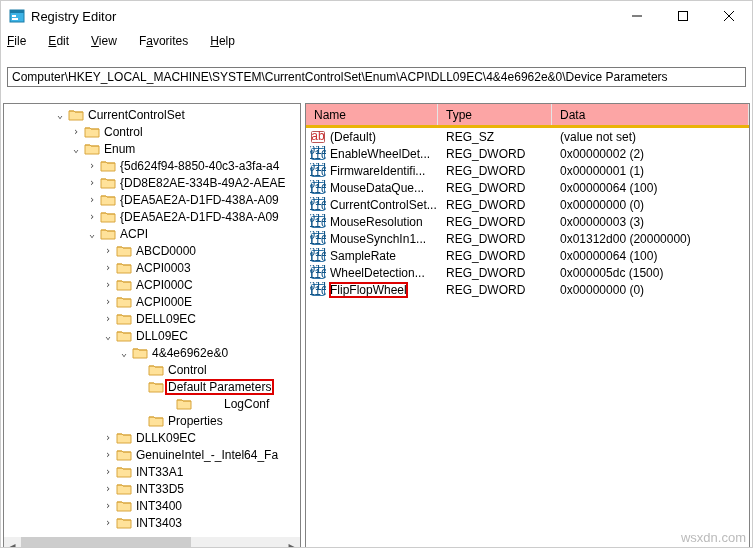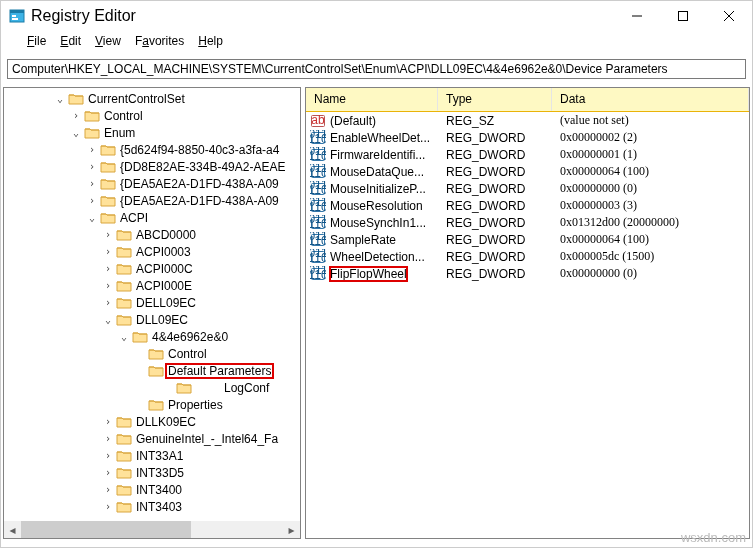--- a/index.html
+++ b/index.html
@@ -1,61 +1,61 @@
 <!DOCTYPE html>
 <html><head>
 <meta charset="utf-8">
 <style>
 * { box-sizing: border-box; margin: 0; padding: 0; font-family: 'Segoe UI', Tahoma, sans-serif; font-size: 12px; }
 body { background: #fff; width: 753px; height: 548px; overflow: hidden; border: 1px solid #ccc; position: relative; }
 
 
 .titlebar { height: 30px; display: flex; align-items: center; padding: 0 0 0 8px; background: #fff; }
 .titlebar .app-icon { width: 16px; height: 16px; margin-right: 6px; }
-.titlebar .title { flex: 1; font-size: 16px; }
+.titlebar .title { flex: 1; font-size: 13px; }
 .winbtns { display: flex; }
 .winbtn { width: 46px; height: 30px; display: flex; align-items: center; justify-content: center; }
 
 
-.menubar { height: 20px; display: flex; align-items: center; padding: 0 20px; gap: 2px; }
+.menubar { height: 20px; display: flex; align-items: center; padding: 0 0; gap: 10px; }
 .menuitem { padding: 2px 6px; cursor: default; }
 .menuitem .ul { text-decoration: underline; }
 
 
-.addressbar { margin: 8px 6px; border: 1px solid #7a7a7a; padding: 2px 4px; font-size: 12px; height: 20px; display: flex; align-items: center; }
+.addressbar { margin: 16px 6px; border: 1px solid #7a7a7a; padding: 2px 4px; font-size: 12px; height: 20px; display: flex; align-items: center; }
 
 
 .main { display: flex; height: calc(100% - 30px - 20px - 28px - 16px); }
 .treepane { width: 298px; border: 1px solid #828282; margin: 0 0 0 2px; overflow: hidden; position: relative; }
 .treepane-inner { overflow-x: auto; overflow-y: auto; height: 100%; padding: 2px 0; }
 .splitter { width: 4px; cursor: ew-resize; }
 .listpane { flex: 1; border: 1px solid #828282; margin: 0 2px 0 0; overflow: auto; display: flex; flex-direction: column; }
 
 
 .node { white-space: nowrap; }
 .noderow { display: flex; align-items: center; height: 17px; }
 .twisty { width: 16px; text-align: center; color: #404040; font-size: 10px; font-family: monospace; user-select: none; display: inline-block; }
 .twisty.empty { color: transparent; }
 .folder-icon { width: 16px; height: 14px; margin-right: 2px; display: inline-flex; align-items: center; justify-content: center; }
 .label { padding: 0 2px; }
 .node.selected > .noderow .label { outline: 2px solid #d00; outline-offset: -1px; }
 .hl-new { outline: 2px solid #d00; outline-offset: -1px; }
 
 
-.listheader { display: flex; border-bottom: 1px solid #eab308; background: #fef9c3; height: 24px; }
+.listheader { display: flex; border-bottom: 3px solid #eab308; background: #fca5a5; height: 24px; }
 .colh { padding: 4px 8px; border-right: 1px solid #e5e5e5; font-weight: 400; }
 .col-name { width: 132px; }
 .col-type { width: 114px; }
 .col-data { flex: 1; }
 .rows { }
 .row { display: flex; align-items: center; height: 17px; }
 .cell { padding: 0 8px; overflow: hidden; text-overflow: ellipsis; white-space: nowrap; }
 .cell-name { width: 132px; display: flex; align-items: center; gap: 4px; padding-left: 4px; }
 .cell-type { width: 114px; }
-.cell-data { flex: 1; font-family: Liberation Serif, serif; }
+.cell-data { flex: 1; }
 .val-icon { width: 16px; height: 16px; display: inline-flex; align-items: center; justify-content: flex-end; flex-shrink: 0; }
 
 
 .hscroll { position: absolute; bottom: 0; left: 0; right: 0; height: 17px; background: #f0f0f0; display: flex; align-items: center; }
 .hscroll .track { flex: 1; position: relative; height: 17px; }
 .hscroll .thumb { position: absolute; left: 0; width: 65%; top: 0; bottom: 0; background: #cdcdcd; }
 .hscroll .arrow { width: 17px; height: 17px; display: flex; align-items: center; justify-content: center; color: #606060; }
 
 
 .watermark { position: absolute; bottom: 2px; right: 6px; color: #bbb; font-size: 13px; }
@@ -484,21 +484,21 @@
         </div>
         <div class="row">
           <div class="cell cell-name">
             <span class="val-icon">
               <svg width="16" height="16" viewBox="0 0 16 16">
                 <rect x="1.5" y="2.5" width="13" height="11" rx="1" fill="#fff" stroke="#37a"></rect>
                 <text x="8" y="8" font-size="5" text-anchor="middle" fill="#158" font-family="Tahoma">011</text>
                 <text x="8" y="13" font-size="5" text-anchor="middle" fill="#158" font-family="Tahoma">110</text>
               </svg>
             </span>
-            <span>MouseInitializeP...</span>
+            <span>CurrentControlSet...</span>
           </div>
           <div class="cell cell-type">REG_DWORD</div>
           <div class="cell cell-data">0x00000000 (0)</div>
         </div>
         <div class="row">
           <div class="cell cell-name">
             <span class="val-icon">
               <svg width="16" height="16" viewBox="0 0 16 16">
                 <rect x="1.5" y="2.5" width="13" height="11" rx="1" fill="#fff" stroke="#37a"></rect>
                 <text x="8" y="8" font-size="5" text-anchor="middle" fill="#158" font-family="Tahoma">011</text>

